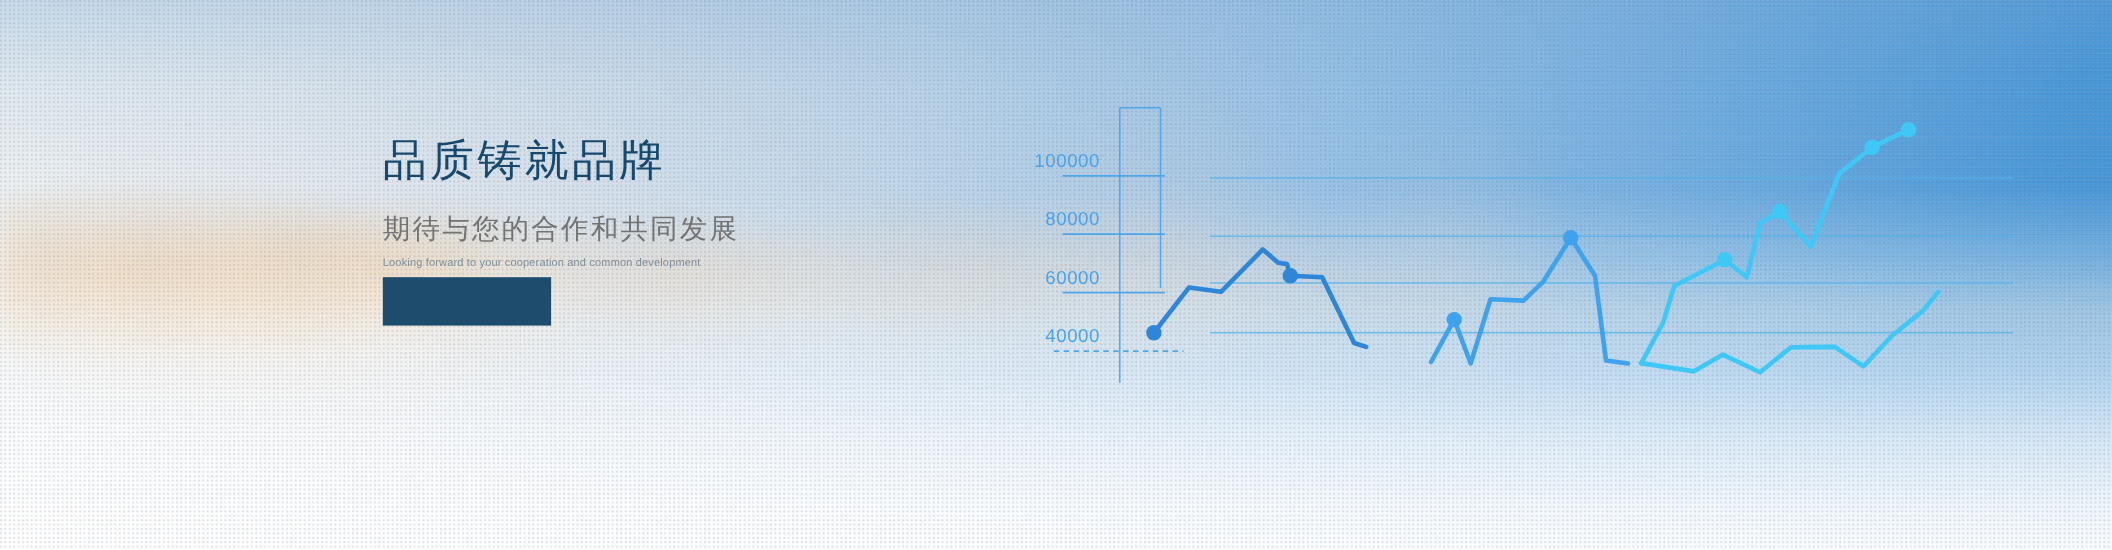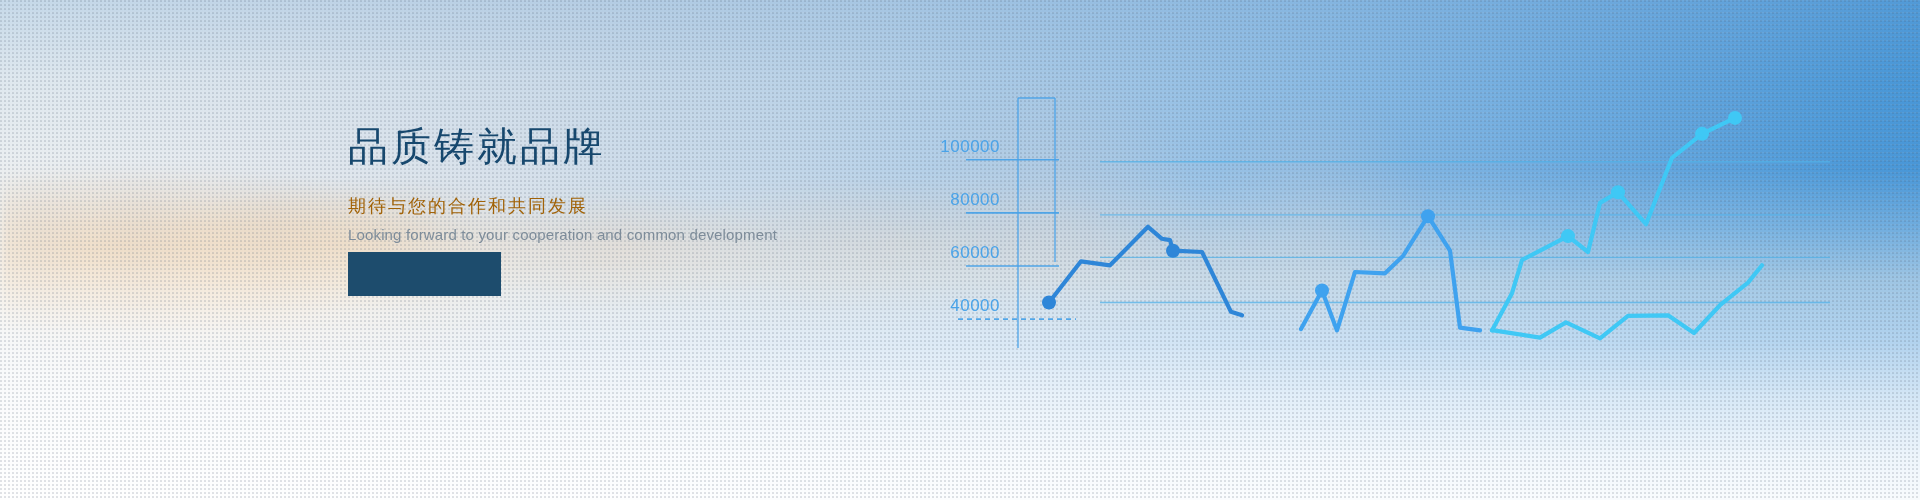--- a/index.html
+++ b/index.html
@@ -82,26 +82,26 @@
   }
 
   
   #copy{position:absolute;left:348px;top:124px;width:420px;}
   #headline{
     font-size:40px;font-weight:400;letter-spacing:3px;
     color:#17486e;line-height:1.1;margin:0;white-space:nowrap;
   }
   #subhead{
     margin:28px 0 0 0;
-    font-size:18px;font-weight:400;letter-spacing:2px;
-    color:#a16207;line-height:1.15;white-space:nowrap;
+    font-size:25px;font-weight:400;letter-spacing:2px;
+    color:#737373;line-height:1.15;white-space:nowrap;font-family:Liberation Mono, monospace;
   }
   #subhead-en{
     margin:9px 0 0 0;
-    font-size:15px;font-weight:400;letter-spacing:.15px;
+    font-size:10px;font-weight:400;letter-spacing:.15px;
     color:#7d8c9a;line-height:1.2;white-space:nowrap;
   }
   #cta{
     position:absolute;left:348px;top:252px;
     width:153px;height:44px;
     background:#1d4c6d;
     border:none;border-radius:0;
     cursor:pointer;padding:0;
     color:#d6e6f2;font-size:14px;letter-spacing:2px;
     font-family:"Liberation Sans",sans-serif;

